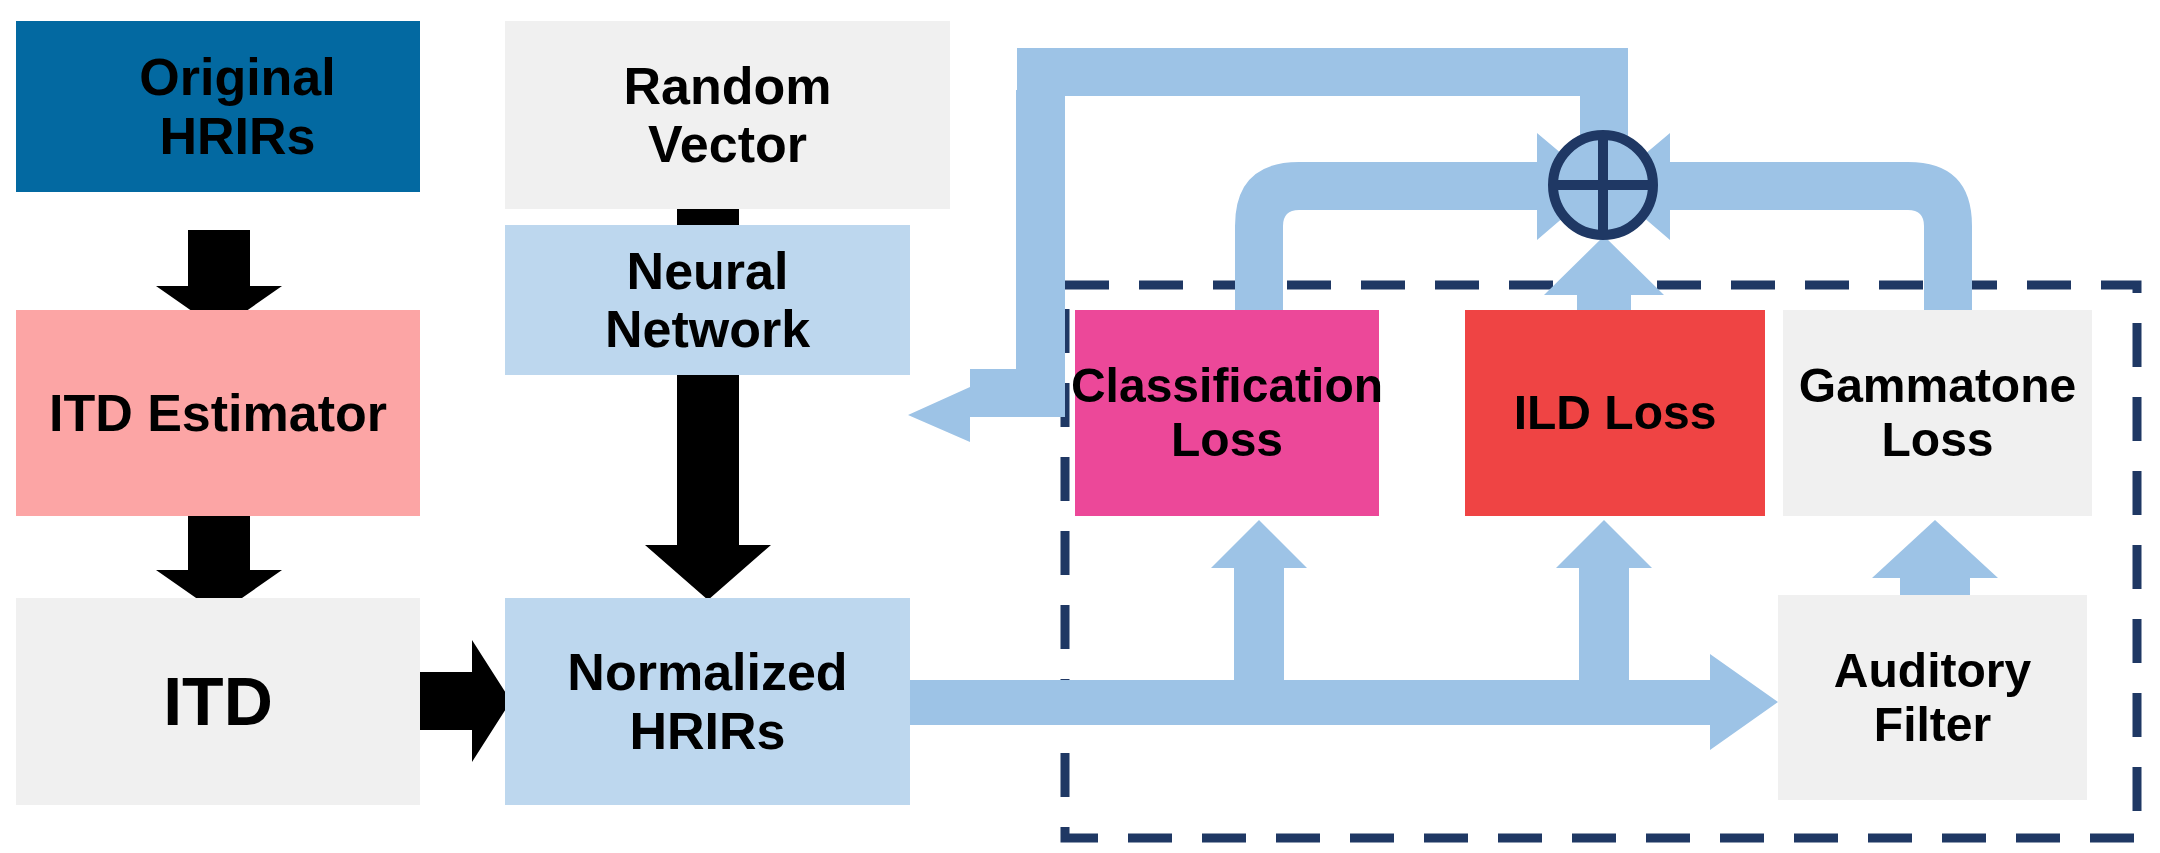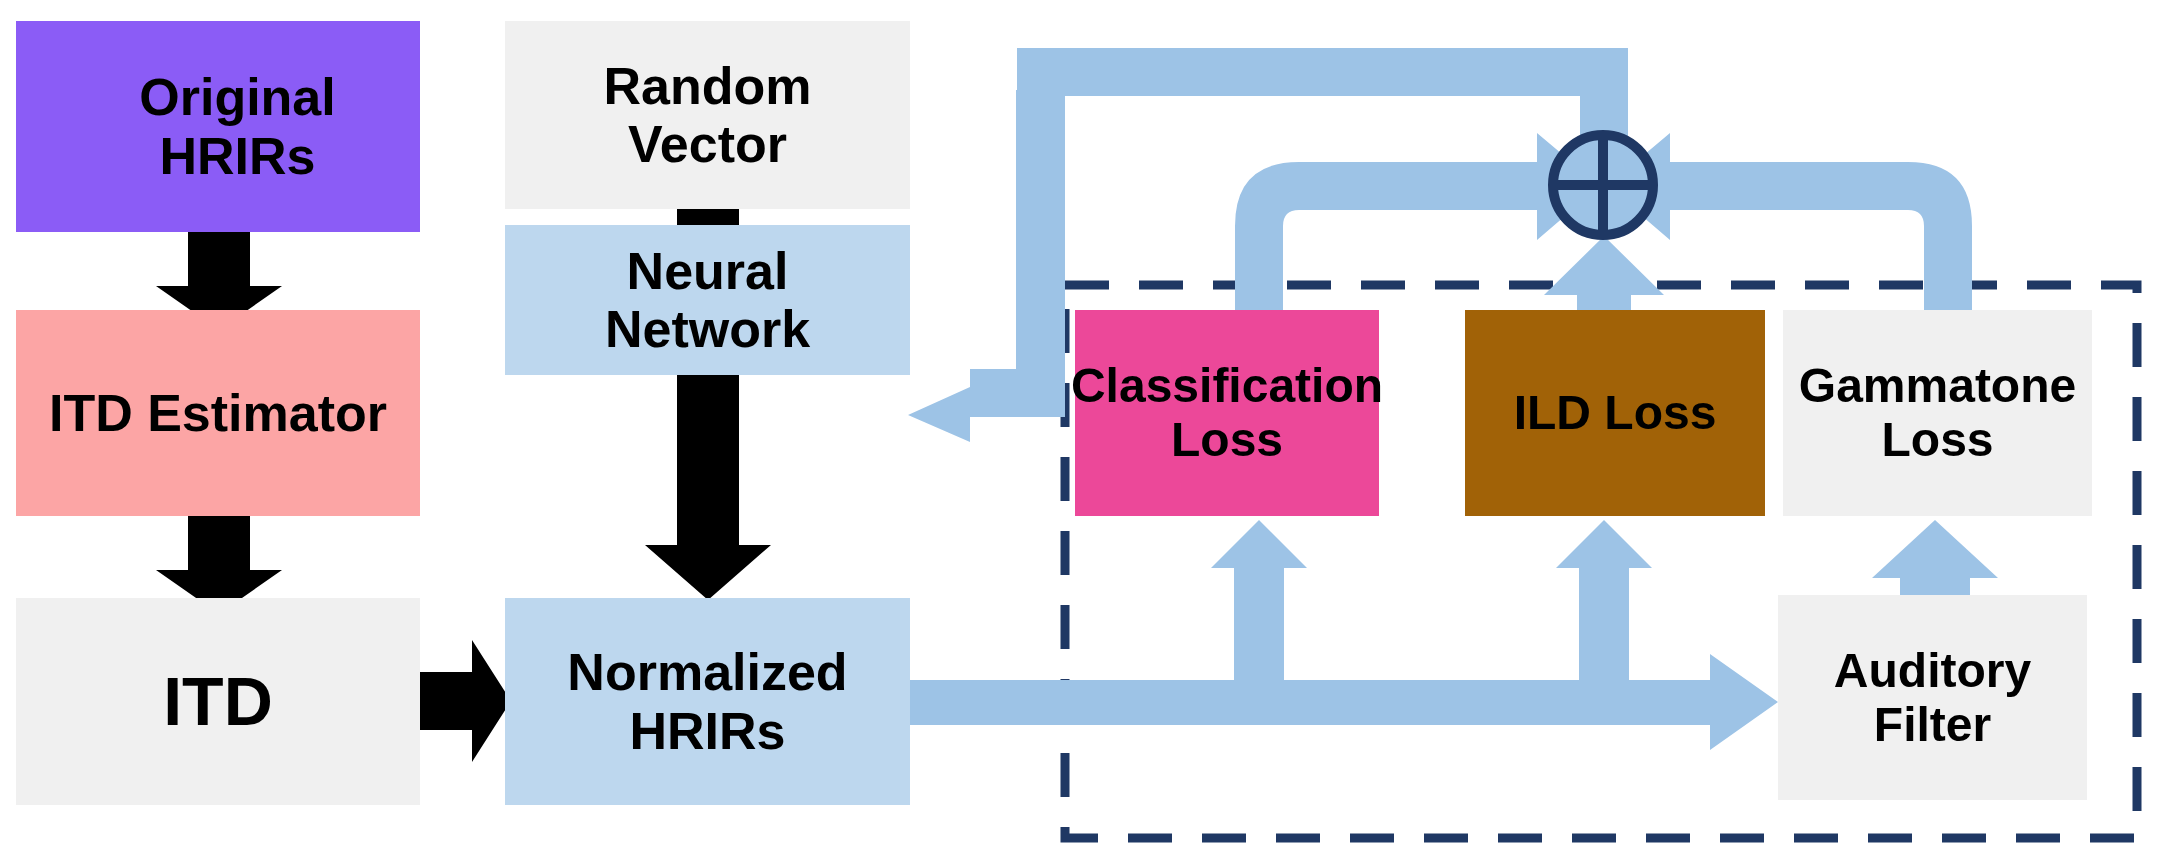--- a/index.html
+++ b/index.html
@@ -143,53 +143,53 @@
     </g>
 
     <g>
       <circle cx="1603" cy="185" r="50" fill="#9dc3e6" stroke="#1f3864" stroke-width="10"></circle>
       <line x1="1603" y1="133" x2="1603" y2="237" stroke="#1f3864" stroke-width="10"></line>
       <line x1="1551" y1="185" x2="1655" y2="185" stroke="#1f3864" stroke-width="10"></line>
     </g>
 
   </svg>
 
-  <div class="node-box" style="left:16px; top:21px; width:404px; height:211px; background:#8b5cf6; font-size:52px;padding-left:39px;">
+  <div class="node-box" style="left:16px; top:21px; width:404px; height:171px; background:#0369a1; font-size:52px;padding-left:39px;">
     <span class="node-label">Original HRIRs</span>
   </div>
 
   <div class="node-box" style="left:16px; top:310px; width:404px; height:206px; background:#fca5a5; font-size:52px;">
     <span class="node-label">ITD Estimator</span>
   </div>
 
   <div class="node-box" style="left:16px; top:598px; width:404px; height:207px; background:#f0f0f0; font-size:68px;">
     <span class="node-label">ITD</span>
   </div>
 
-  <div class="node-box" style="left:505px; top:21px; width:405px; height:188px; background:#f0f0f0; font-size:52px;">
+  <div class="node-box" style="left:505px; top:21px; width:445px; height:188px; background:#f0f0f0; font-size:52px;">
     <span class="node-label">Random
 Vector</span>
   </div>
 
   <div class="node-box" style="left:505px; top:598px; width:405px; height:207px; background:#bdd7ee; font-size:52px;">
     <span class="node-label">Normalized
 HRIRs</span>
   </div>
 
   <div class="node-box" style="left:505px; top:225px; width:405px; height:150px; background:#bdd7ee; font-size:52px;">
     <span class="node-label">Neural
 Network</span>
   </div>
 
   <div class="node-box" style="left:1075px; top:310px; width:304px; height:206px; background:#ec4899; font-size:48px;">
     <span class="node-label">Classification
 Loss</span>
   </div>
 
-  <div class="node-box" style="left:1465px; top:310px; width:300px; height:206px; background:#a16207; font-size:48px;">
+  <div class="node-box" style="left:1465px; top:310px; width:300px; height:206px; background:#ef4444; font-size:48px;">
     <span class="node-label">ILD Loss</span>
   </div>
 
   <div class="node-box" style="left:1783px; top:310px; width:309px; height:206px; background:#f0f0f0; font-size:48px;">
     <span class="node-label">Gammatone
 Loss</span>
   </div>
 
   <div class="node-box" style="left:1778px; top:595px; width:309px; height:205px; background:#f0f0f0; font-size:48px;">
     <span class="node-label">Auditory

